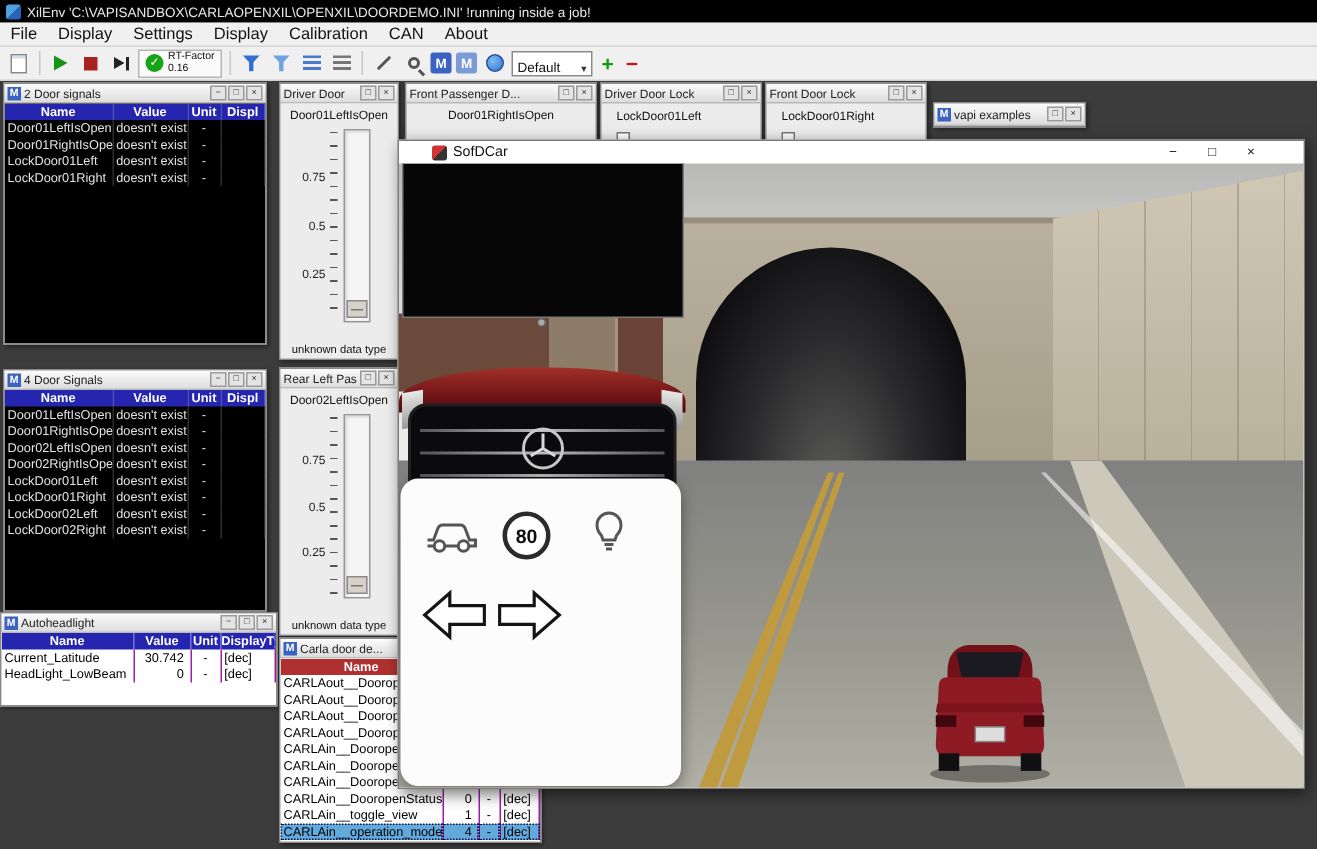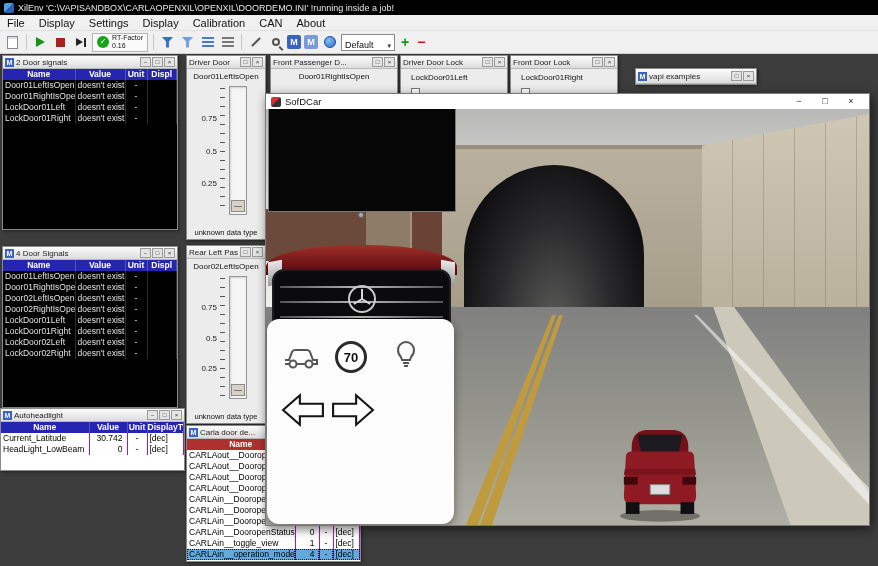--- a/index.html
+++ b/index.html
@@ -68,21 +68,21 @@
   .sl-track{position:absolute;left:42px;top:0;bottom:0;width:18px;background:#f5f5f5;border:1px solid #979797;box-shadow:inset 1px 1px 2px rgba(0,0,0,.15)}
   .sl-handle{position:absolute;left:1px;right:1px;bottom:2px;height:12px;background:#d6d2ca;border:1px solid #8a8a8a}
   .sl-handle::after{content:"";position:absolute;left:2px;right:2px;top:5px;height:1px;background:#777}
   .sl-footer{position:absolute;bottom:2px;left:0;right:0;text-align:center;font-size:7.5px;white-space:nowrap}
 
   .lock-label{font-size:8px;padding:4px 0 0 10px;white-space:nowrap}
   .lock-check{position:absolute;left:10px;top:19px;width:9px;height:9px;border:1px solid #777;background:#fff}
 
   
   #win-sofdcar{left:265px;top:39px;width:605px;height:433px;background:#fff;border:1px solid #7a7a7a;box-shadow:2px 3px 10px rgba(0,0,0,.55);z-index:10}
-  .sc-tb{height:15px;background:#fff;display:flex;align-items:center;gap:4px;padding:0 5px;font-size:9.5px}
+  .sc-tb{height:15px;background:#fff;display:flex;align-items:center;gap:4px;padding:0 22px;font-size:9.5px}
   .sc-ico{width:10px;height:10px;background:linear-gradient(135deg,#d23333 50%,#333 50%);border-radius:2px;flex:none}
   .sc-btns{margin-left:auto;display:flex}
   .sc-btn{width:26px;height:15px;text-align:center;font-size:9px;line-height:15px;color:#222}
 
   .scene{position:absolute;left:0;top:15px;width:603px;height:418px;overflow:hidden;background:linear-gradient(to bottom,#b8b8b6 0,#d9d9d6 90px,#efefec 200px,#e8e8e4 100%)}
   .scene>div{position:absolute}
   .band{left:0;top:100px;width:192px;height:52px;background:linear-gradient(90deg,#6b4a3c 0 52%,#8d7d68 52% 75%,#a3937c 75%)}
   .tunnelwall{left:176px;top:36px;width:266px;height:170px;background:linear-gradient(to bottom,#b9b19e,#a69d88);border-top:4px solid #978e7c}
   .tunnelhole{left:198px;top:56px;width:180px;height:150px;border-radius:90px 90px 0 0;background:radial-gradient(ellipse at 50% 105%,#5a5a58 0,#2a2a2c 45%,#0f0f12 78%)}
   .sidebldg{left:146px;top:58px;width:32px;height:148px;background:#6a4236}
@@ -441,21 +441,21 @@
         <span class="wbtn">□</span>
         <span class="wbtn">×</span>
       </span>
     </div>
     <div class="wbody">
       <div class="lock-label">LockDoor01Right</div>
       <span class="lock-check"></span>
     </div>
   </div>
 
-  <div class="win" style="left:635px;top:14px;width:122px;height:17px;z-index:1">
+  <div class="win" style="left:622px;top:14px;width:102px;height:17px;z-index:1">
     <div class="wtb" style="height:15px">
       <span class="mico">M</span>
       <span class="wtitle">vapi examples</span>
       <span class="wbtns">
         <span class="wbtn">□</span>
         <span class="wbtn">×</span>
       </span>
     </div>
   </div>
 
@@ -609,21 +609,21 @@
 
       <div class="hmi">
         <div class="hmi-car">
           <svg viewBox="0 0 36 26" width="36" height="26">
             <path d="M2 17 h4 l3-8 q1-2 3-2 h12 q2 0 3 2 l3 8 h4 v4 h-5 M22 21 h-8 M7 21 H2 z" stroke="#555" stroke-width="2" fill="none"></path>
             <circle cx="10" cy="21" r="3.5" stroke="#555" stroke-width="2" fill="none"></circle>
             <circle cx="26" cy="21" r="3.5" stroke="#555" stroke-width="2" fill="none"></circle>
           </svg>
         </div>
         <div class="hmi-sign">
-          <span>70</span>
+          <span>80</span>
         </div>
         <div class="hmi-bulb">
           <svg viewBox="0 0 22 30" width="22" height="30">
             <path d="M11 2 a8 8 0 0 1 8 8 q0 4 -3 7 l-1 3 h-8 l-1 -3 q-3 -3 -3 -7 a8 8 0 0 1 8 -8 z" stroke="#555" stroke-width="2" fill="none"></path>
             <line x1="8" y1="23" x2="14" y2="23" stroke="#555" stroke-width="2"></line>
             <line x1="9" y1="26" x2="13" y2="26" stroke="#555" stroke-width="2"></line>
           </svg>
         </div>
         <div class="hmi-al">
           <svg viewBox="0 0 42 34" width="44" height="38">

